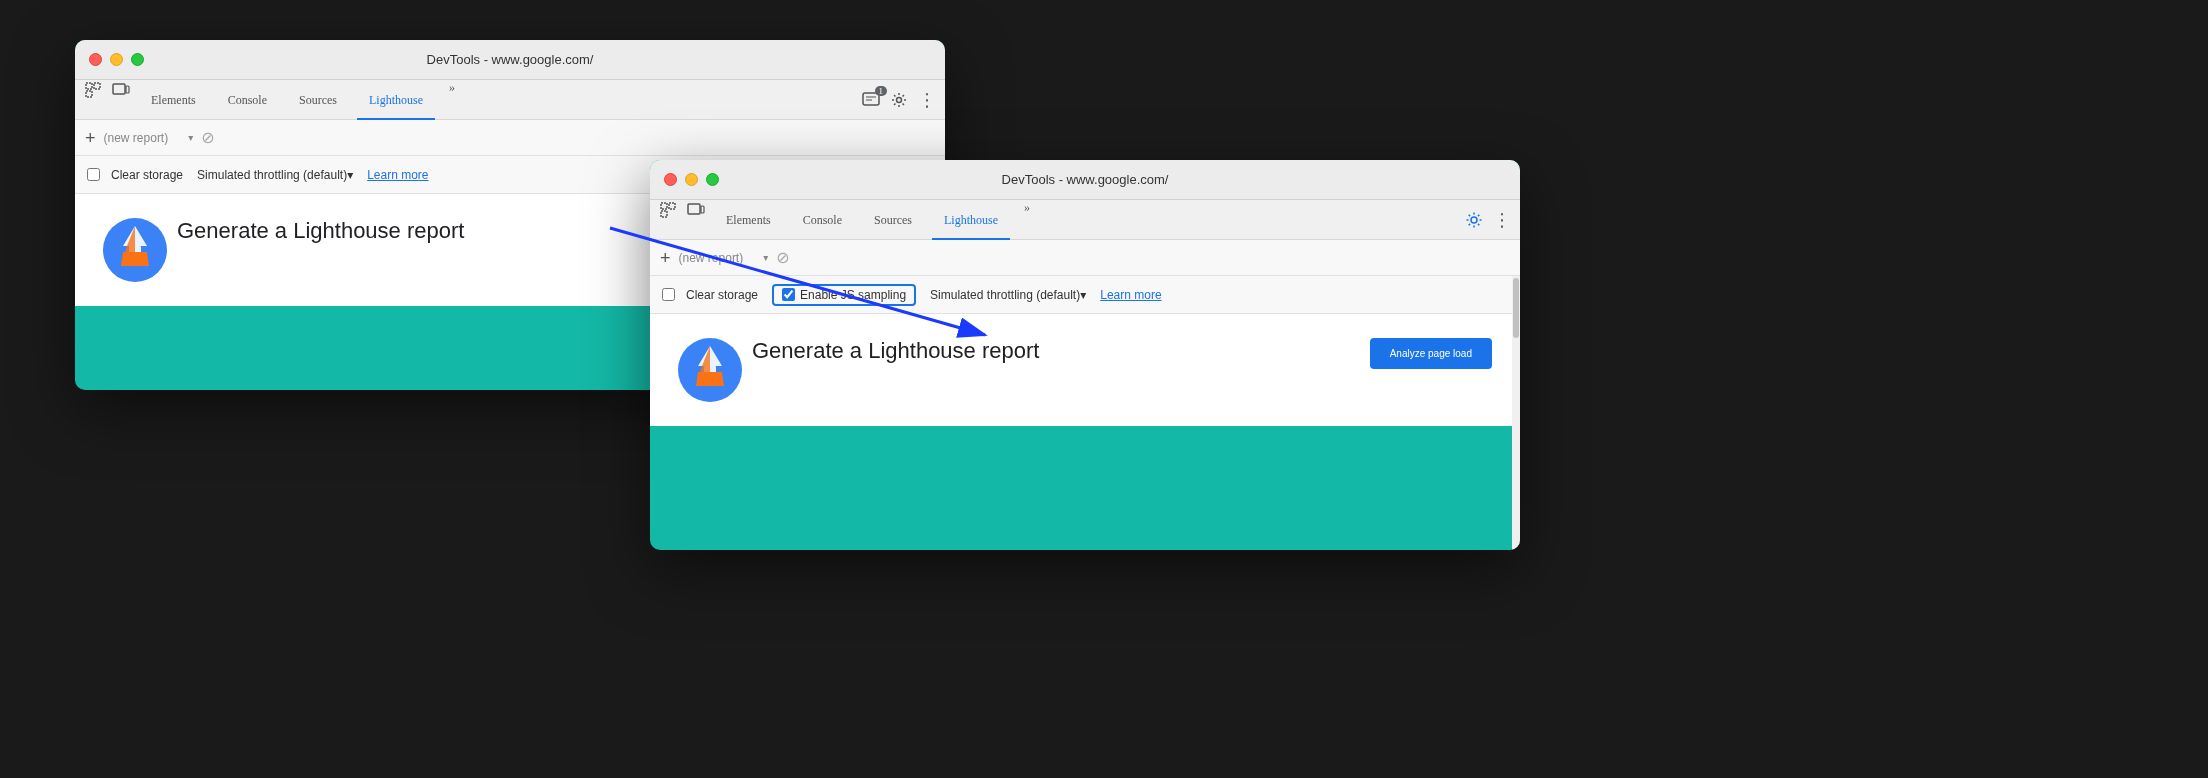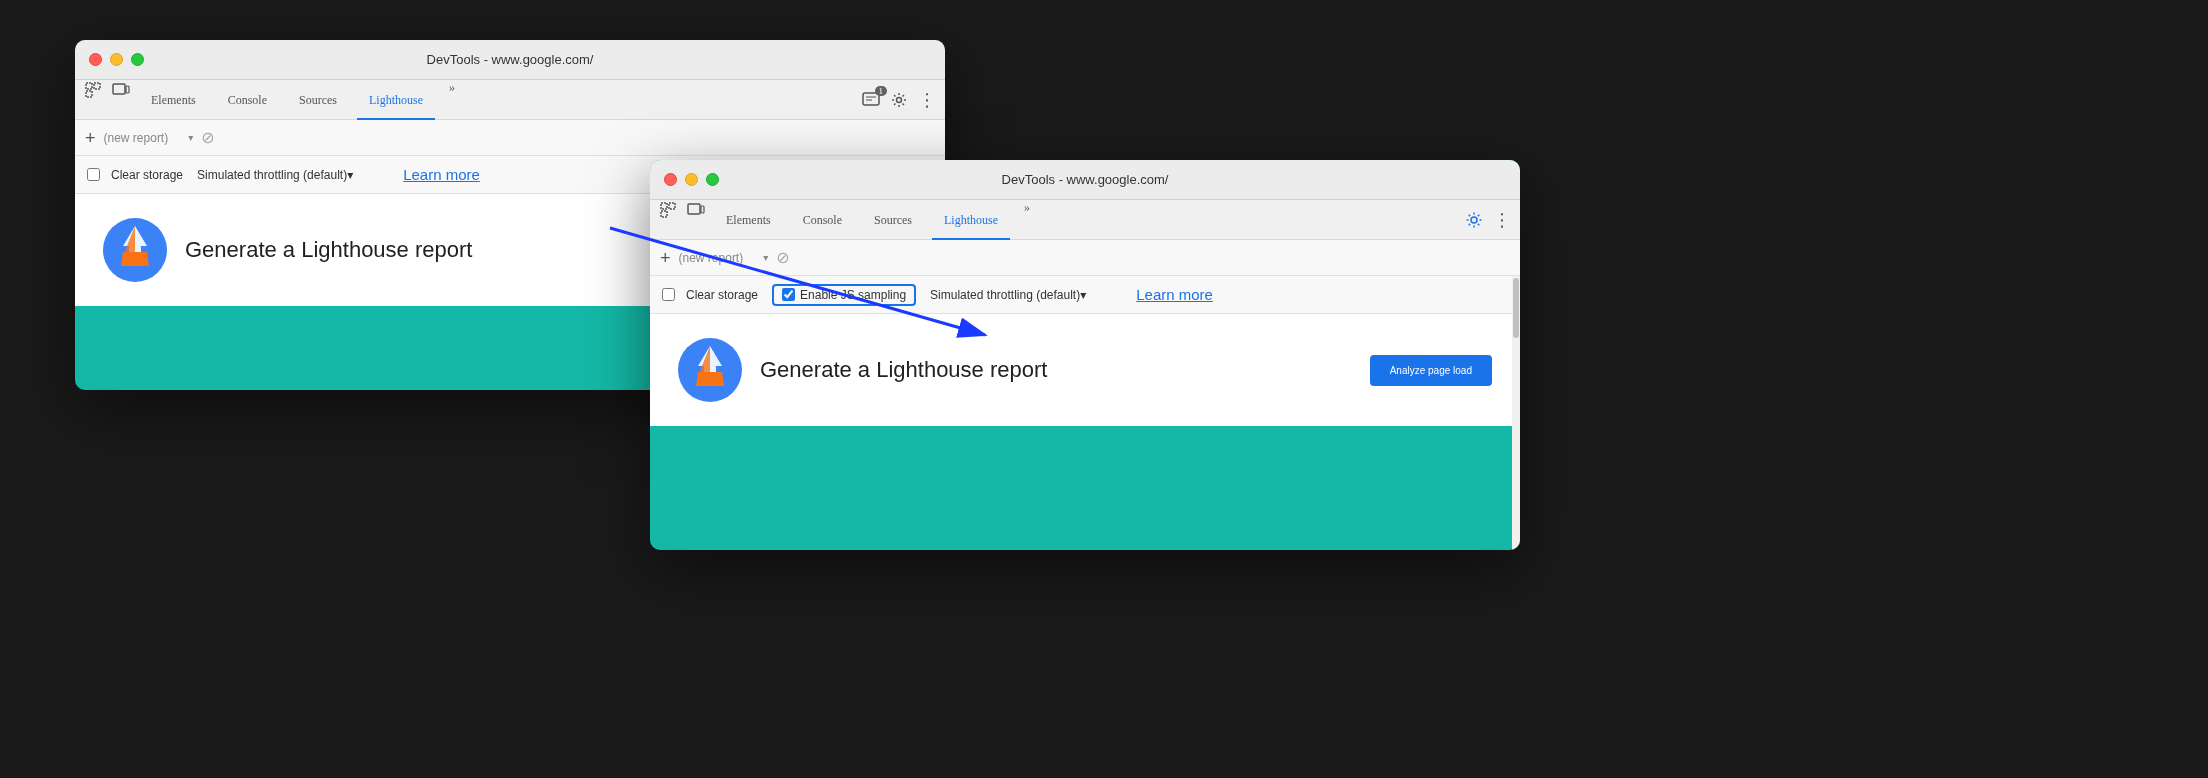--- a/index.html
+++ b/index.html
@@ -200,41 +200,40 @@
     .throttle-select {
       display: flex;
       align-items: center;
       cursor: pointer;
     }
 
     .learn-more {
       color: #1a73e8;
       text-decoration: underline;
       cursor: pointer;
-      font-size: 15px;
-      margin-left: 36px;
+      font-size: 12px;
     }
 
     .blue-checkbox-highlighted {
       border: 2.5px solid #1a73e8;
       border-radius: 4px;
       padding: 2px 8px;
       display: flex;
       align-items: center;
       gap: 5px;
     }
 
     
     .main-content {
       background: white;
       flex: 1;
       display: flex;
-      align-items: center;
+      align-items: flex-start;
       padding: 24px 28px;
-      gap: 18px;
+      gap: 10px;
     }
 
     .lighthouse-logo {
       width: 64px;
       height: 64px;
       flex-shrink: 0;
     }
 
     .generate-text {
       font-size: 22px;

